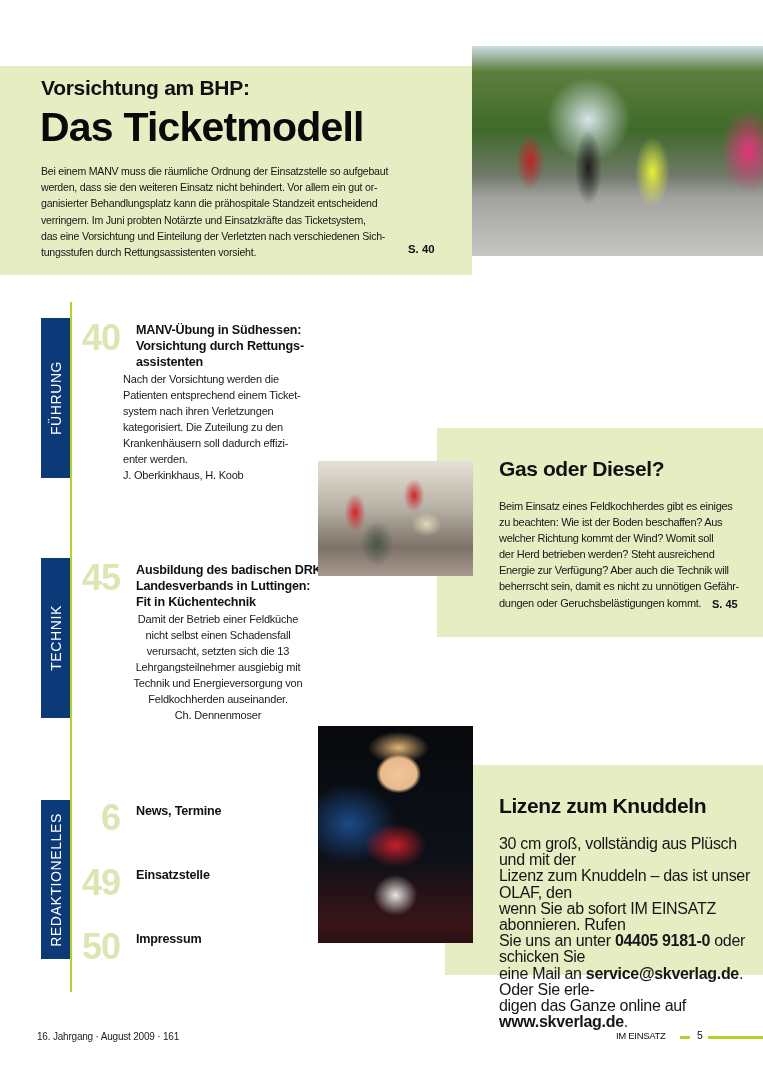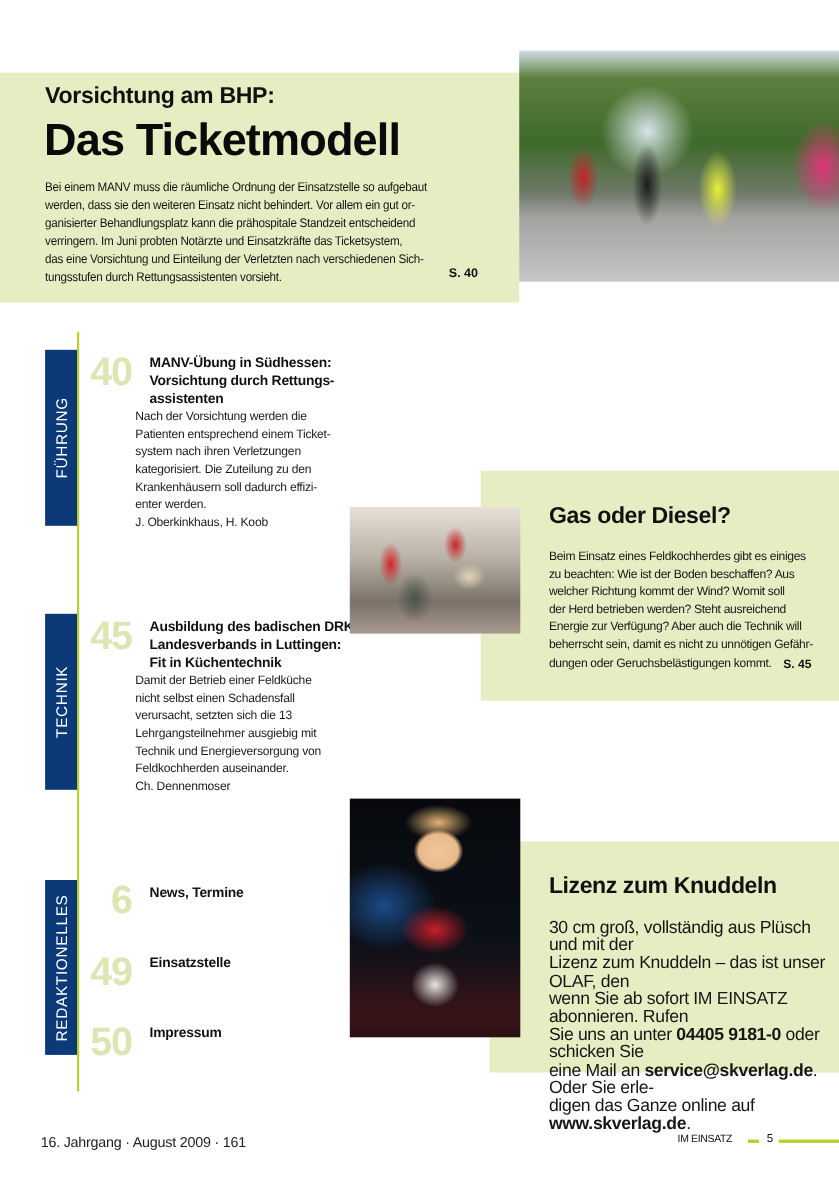--- a/index.html
+++ b/index.html
@@ -63,21 +63,21 @@
     background:
       radial-gradient(ellipse 30px 26px at 52% 22%, #f0c69c 0%, #e9b98a 60%, rgba(233,185,138,0) 75%),
       radial-gradient(ellipse 38px 20px at 52% 10%, #e2b476 0%, rgba(226,180,118,0) 80%),
       radial-gradient(ellipse 40px 28px at 50% 55%, #c8202a 0%, rgba(200,32,42,0) 78%),
       radial-gradient(ellipse 28px 26px at 50% 78%, #e8e6e2 0%, rgba(232,230,226,0) 78%),
       radial-gradient(ellipse 60px 50px at 20% 45%, #1c4a86 0%, rgba(28,74,134,0) 80%),
       linear-gradient(180deg, #07090c 0%, #0c1018 60%, #3a1418 92%, #2a1014 100%);
   }
 
   
-  #footer-left { position: absolute; left: 37px; top: 1031px; font-size: 13px; letter-spacing: -0.2px; color: #222; }
+  #footer-left { position: absolute; left: 37px; top: 1031px; font-size: 10px; letter-spacing: -0.2px; color: #222; }
   #footer-mag { position: absolute; left: 616px; top: 1030px; font-size: 9.5px; color: #111; letter-spacing: -0.3px; }
   #footer-dash { position: absolute; left: 680px; top: 1036px; width: 10px; height: 3px; background: #b6d02a; }
   #footer-page { position: absolute; left: 697px; top: 1029px; font-size: 10.5px; color: #111; }
   #footer-bar { position: absolute; left: 708px; top: 1036px; width: 55px; height: 3px; background: #b6d02a; }
 </style>
 </head>
 <body>
 
 <div class="panel" id="top-panel"></div>
 <div id="top-kicker" class="condensed">Vorsichtung am BHP:</div>
@@ -119,21 +119,21 @@
   <div>enter werden.</div>
   <div>J. Oberkinkhaus, H. Koob</div>
 </div>
 
 <div class="toc-num" style="left:76px; top:560px;">45</div>
 <div class="toc-title" style="top:562px;">
   <div>Ausbildung des badischen DRK-</div>
   <div>Landesverbands in Luttingen:</div>
   <div>Fit in Küchentechnik</div>
 </div>
-<div class="toc-body" style="top:611px;">
+<div class="toc-body" style="top:611px;text-align:center;">
   <div>Damit der Betrieb einer Feldküche</div>
   <div>nicht selbst einen Schadensfall</div>
   <div>verursacht, setzten sich die 13</div>
   <div>Lehrgangsteilnehmer ausgiebig mit</div>
   <div>Technik und Energieversorgung von</div>
   <div>Feldkochherden auseinander.</div>
   <div>Ch. Dennenmoser</div>
 </div>
 
 <div class="toc-num" style="left:76px; top:800px;">6</div>

